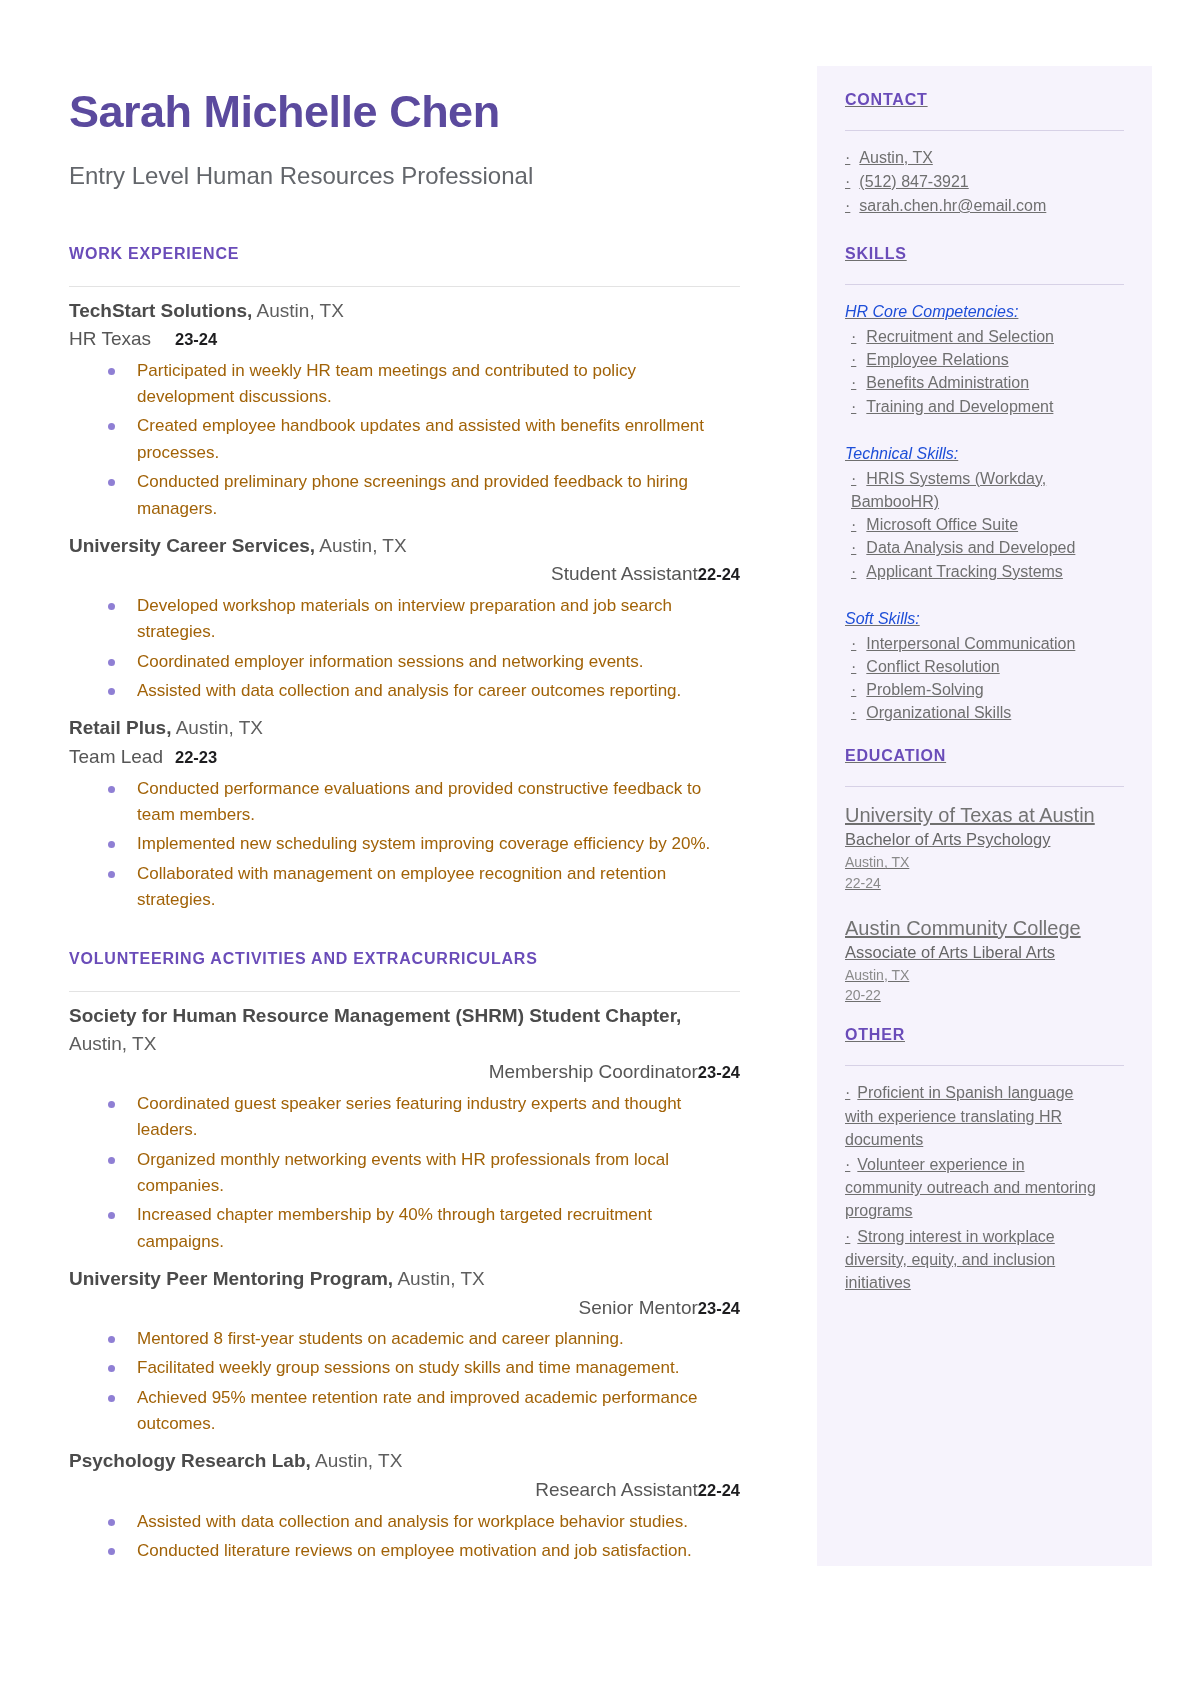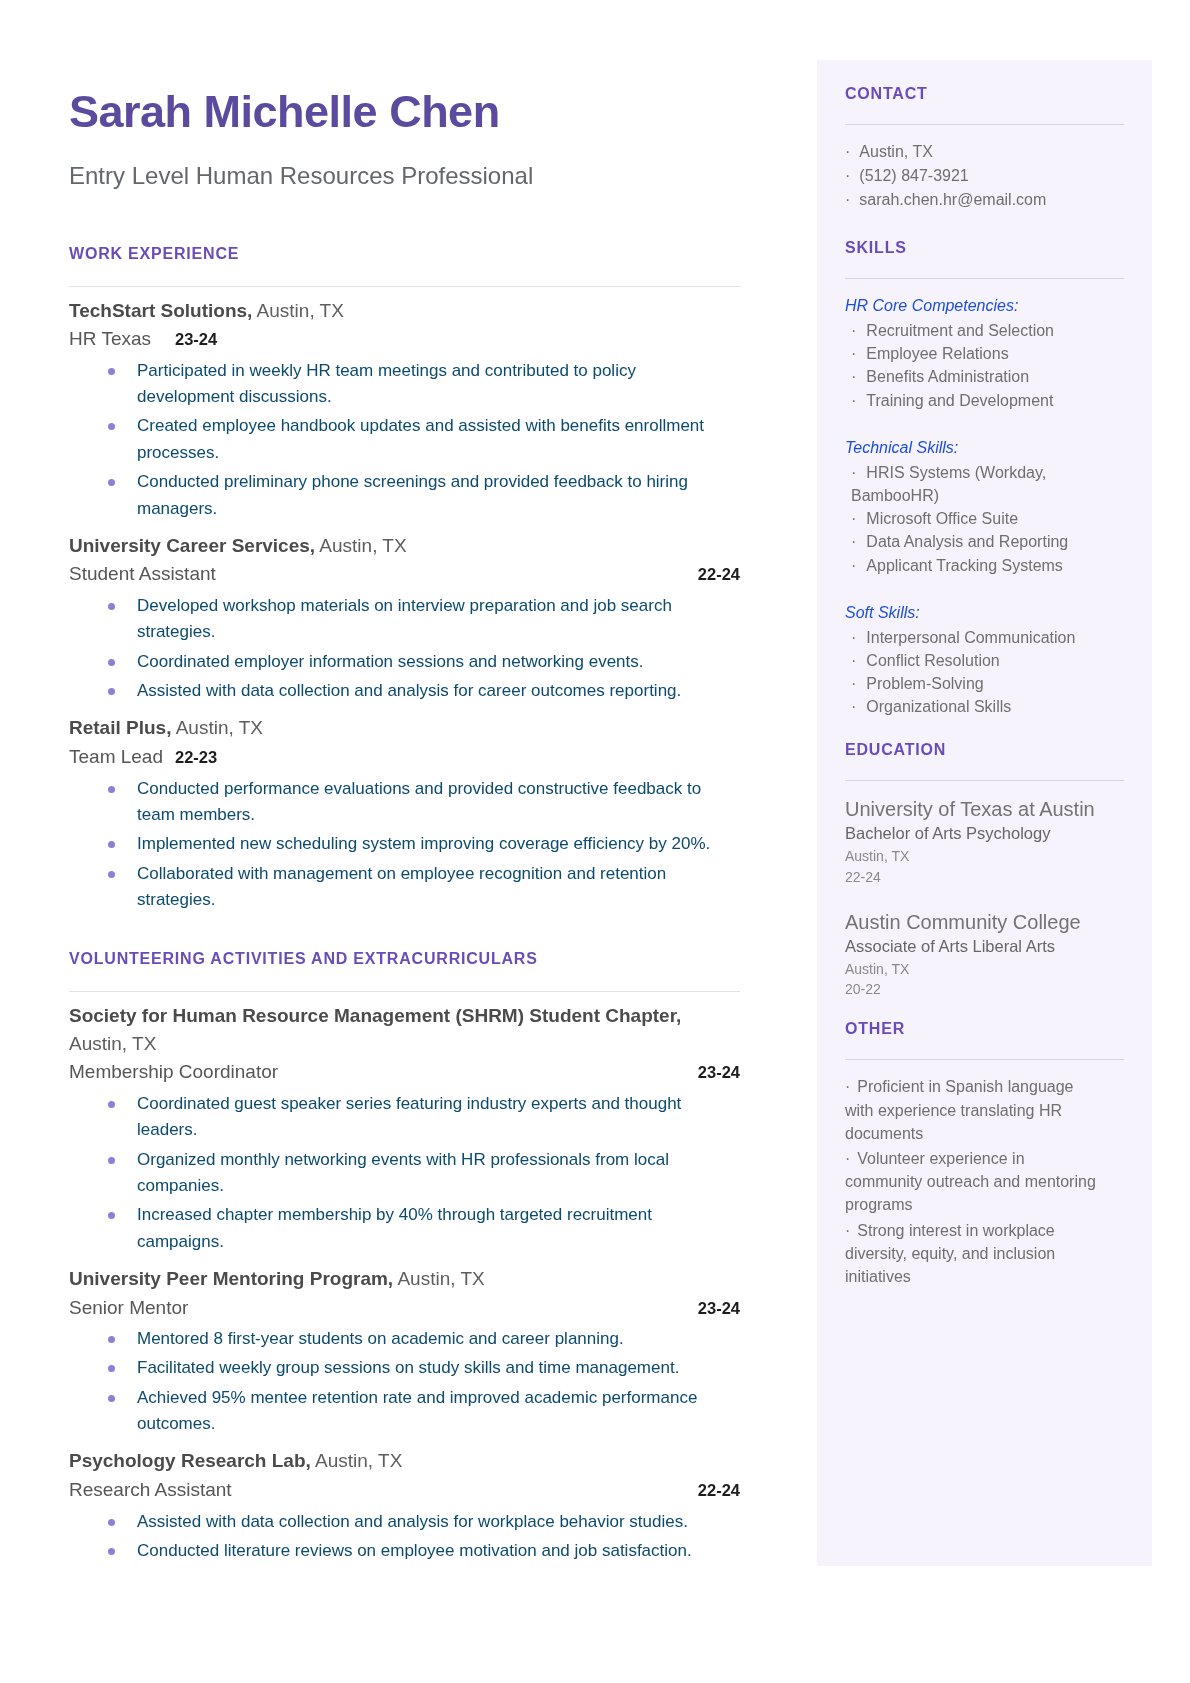--- a/index.html
+++ b/index.html
@@ -21,30 +21,30 @@
   .name{margin-top:88px;font-size:45px;font-weight:700;color:var(--name-color);letter-spacing:-.5px;line-height:1.05;}
   .subtitle{margin-top:28px;font-size:24px;color:#63666b;line-height:1.1;}
   .sec-h{font-size:16px;font-weight:700;color:var(--accent);letter-spacing:.8px;line-height:1;}
   .sec-h.first{margin-top:56px;}
   .sec-h.vol{margin-top:38px;}
   .rule{border:none;border-top:1px solid #e3e3e3;margin-top:24px;}
   .job{margin-top:10px;}
   .company-line{font-size:19px;line-height:1.45;color:#5e5e5e;}
   .company-line .co{font-weight:700;color:#4b4b4b;}
   .jobrow{font-size:19px;color:#565656;line-height:1.4;margin-top:2px;}
-  .jobrow.right{display:flex;justify-content:space-between;align-items:baseline;}
+  .jobrow.right{display:flex;justify-content:flex-end;align-items:baseline;}
   .jobrow.inline .jt{display:inline-block;min-width:106px;}
   .jd{font-size:16.5px;font-weight:700;color:#1d1d1f;}
   .blist{list-style:none;margin-top:5px;margin-bottom:6px;max-width:660px;}
-  .blist li{position:relative;padding-left:68px;font-size:17px;line-height:1.55;color:#0c4a6e;margin-bottom:3px;max-width:663px;}
+  .blist li{position:relative;padding-left:68px;font-size:17px;line-height:1.55;color:#a16207;margin-bottom:3px;max-width:663px;}
   .blist li::before{content:"";position:absolute;left:39px;top:10px;width:7px;height:7px;border-radius:50%;background:var(--bullet);}
   
   .sidebar{
-    position:absolute;left:817px;top:60px;width:335px;min-height:1515px;
-    background:var(--sidebar-bg);padding:26px 28px;
+    position:absolute;left:817px;top:66px;width:335px;min-height:1515px;
+    background:var(--sidebar-bg);padding:26px 28px;text-decoration:underline;
   }
   .sb-h{font-size:16px;font-weight:700;color:var(--accent);letter-spacing:.8px;line-height:1;}
   .srule{border:none;border-top:1px solid #d7d1e6;margin-top:22px;margin-bottom:15px;}
   .sb-list{list-style:none;}
   .sb-list li{font-size:16px;line-height:1.45;color:#6f6f6f;}
   .sb-list li::before{content:"·";margin-right:9px;}
   .sb-list.skills{max-width:252px;}
   .sb-list.skills li{padding-left:6px;}
   .sb-list.skills li::before{margin-right:10px;}
   .contact li{line-height:1.5;}
@@ -174,21 +174,21 @@
               <li>Employee Relations</li>
               <li>Benefits Administration</li>
               <li>Training and Development</li>
             </ul>
   </div>
           <div class="group">
     <div class="glabel">Technical Skills:</div>
     <ul class="sb-list skills">
               <li>HRIS Systems (Workday, BambooHR)</li>
               <li>Microsoft Office Suite</li>
-              <li>Data Analysis and Reporting</li>
+              <li>Data Analysis and Developed</li>
               <li>Applicant Tracking Systems</li>
             </ul>
   </div>
           <div class="group">
     <div class="glabel">Soft Skills:</div>
     <ul class="sb-list skills">
               <li>Interpersonal Communication</li>
               <li>Conflict Resolution</li>
               <li>Problem-Solving</li>
               <li>Organizational Skills</li>

